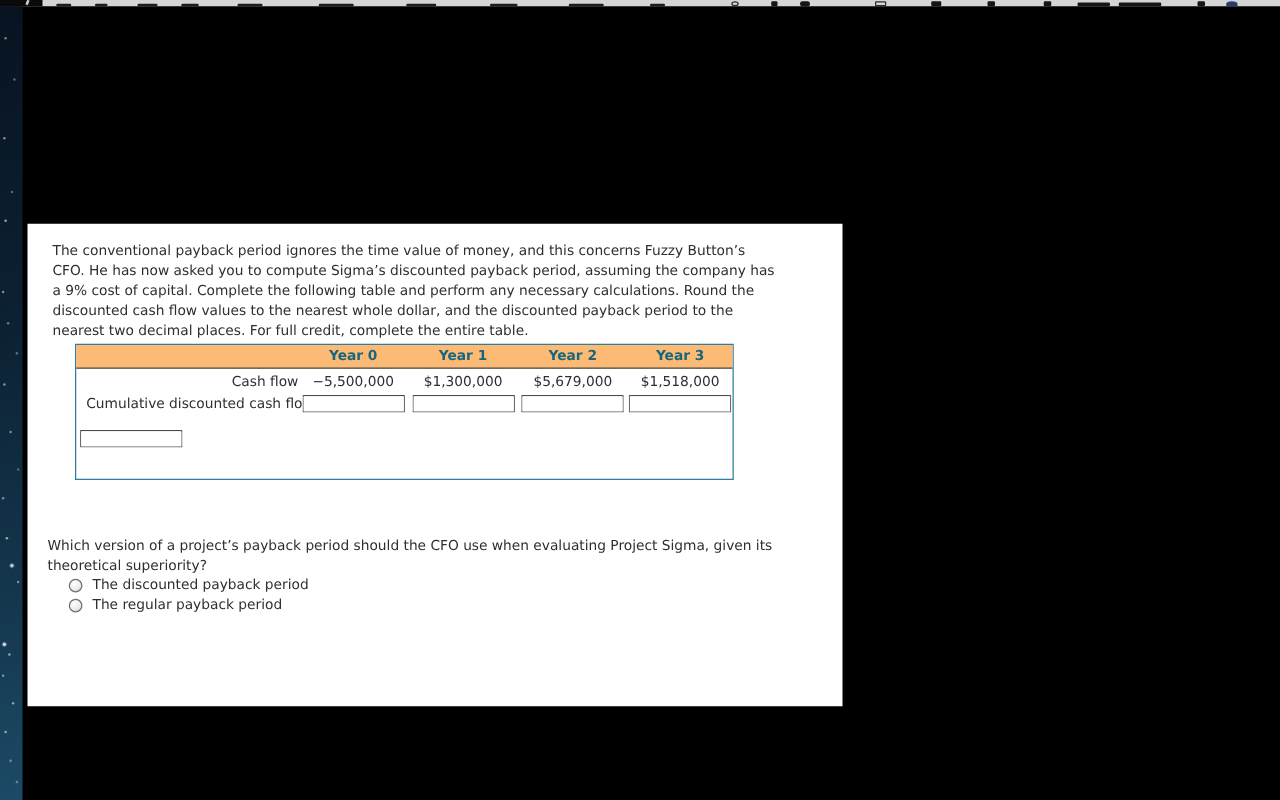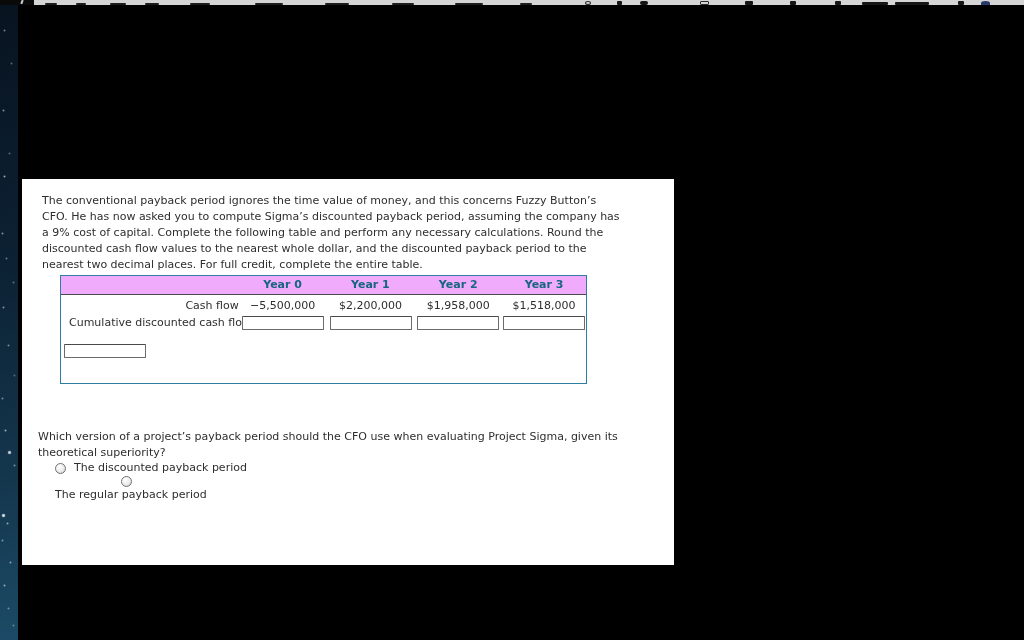--- a/index.html
+++ b/index.html
@@ -71,21 +71,21 @@
   .intro{position:absolute;left:20px;top:3px;width:582px;}
   .question{position:absolute;left:16px;top:239px;width:582px;}
   .closing{position:absolute;left:16px;top:347px;width:582px;}
 
   
   .qtable{
     position:absolute;left:38px;top:96px;width:527px;height:109px;
     border:1px solid #2e7da3;box-sizing:border-box;background:#fff;
   }
   .thead{
-    display:flex;align-items:center;height:19px;background:#f0abfc;
+    display:flex;align-items:center;height:19px;background:#fdba74;
     border-bottom:1px solid #4b4b4b;box-sizing:border-box;
   }
   .thead .hcell{font-weight:bold;color:#17657e;}
   .trow{display:flex;align-items:center;height:17px;}
   .trow.first{margin-top:2px;}
   .cell-label{width:178px;padding-left:8px;box-sizing:border-box;white-space:nowrap;text-align:right;}
   .cell{width:88px;text-align:center;}
   .cell:last-child{width:84px;}
   .tinput{
     display:block;margin:0 auto;width:76px;height:12px;
@@ -151,22 +151,22 @@
       <div class="cell-label"></div>
       <div class="cell hcell">Year 0</div>
       <div class="cell hcell">Year 1</div>
       <div class="cell hcell">Year 2</div>
       <div class="cell hcell">Year 3</div>
     </div>
 
     <div class="trow first">
       <div class="cell-label">Cash flow</div>
       <div class="cell">−5,500,000</div>
-      <div class="cell">$2,200,000</div>
-      <div class="cell">$1,958,000</div>
+      <div class="cell">$1,300,000</div>
+      <div class="cell">$5,679,000</div>
       <div class="cell">$1,518,000</div>
     </div>
 
 
     <div class="trow">
       <div class="cell-label">Cumulative discounted cash flow</div>
       <div class="cell">
           <input class="tinput" type="text" value="" style="">
         </div>
       <div class="cell">
@@ -186,19 +186,19 @@
       </div>
     </div>
   </div>
 
   <p class="question">Which version of a project’s payback period should the CFO use when evaluating Project Sigma, given its theoretical superiority?</p>
 
   <div class="option" style="top:281px;text-align:center;">
     <span class="radio"></span>
     <span class="option-label">The discounted payback period</span>
   </div>
-  <div class="option" style="top:297px;flex-direction:column;">
+  <div class="option" style="top:297px;">
     <span class="radio"></span>
     <span class="option-label">The regular payback period</span>
   </div>
 
 
 </div>
 
 </body></html>

